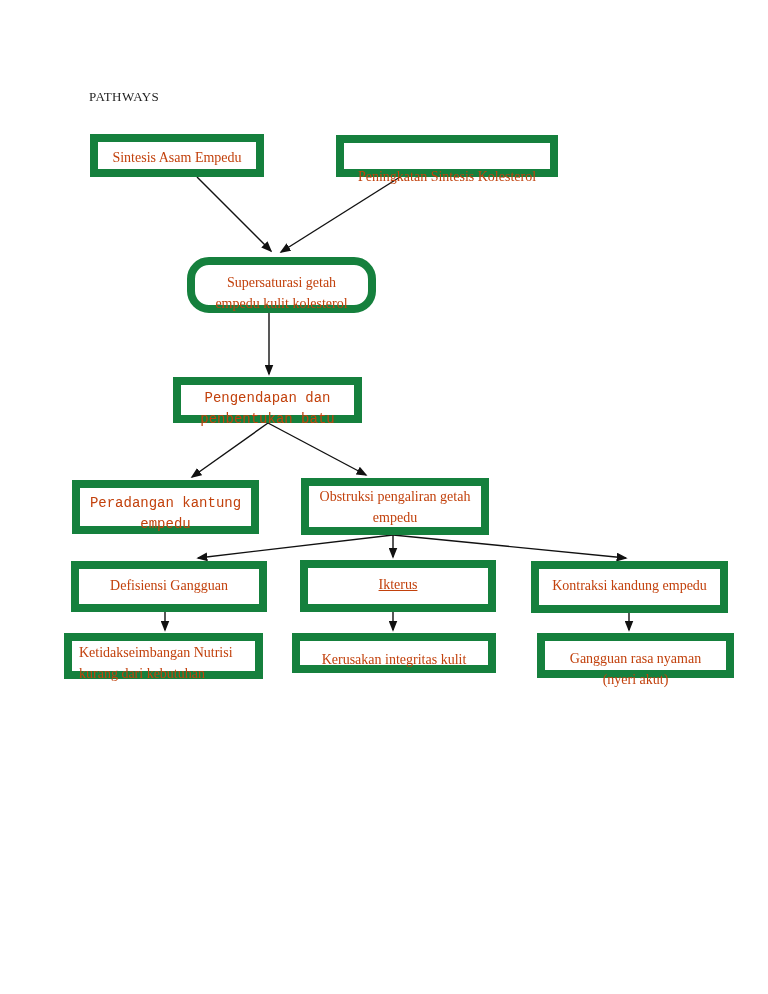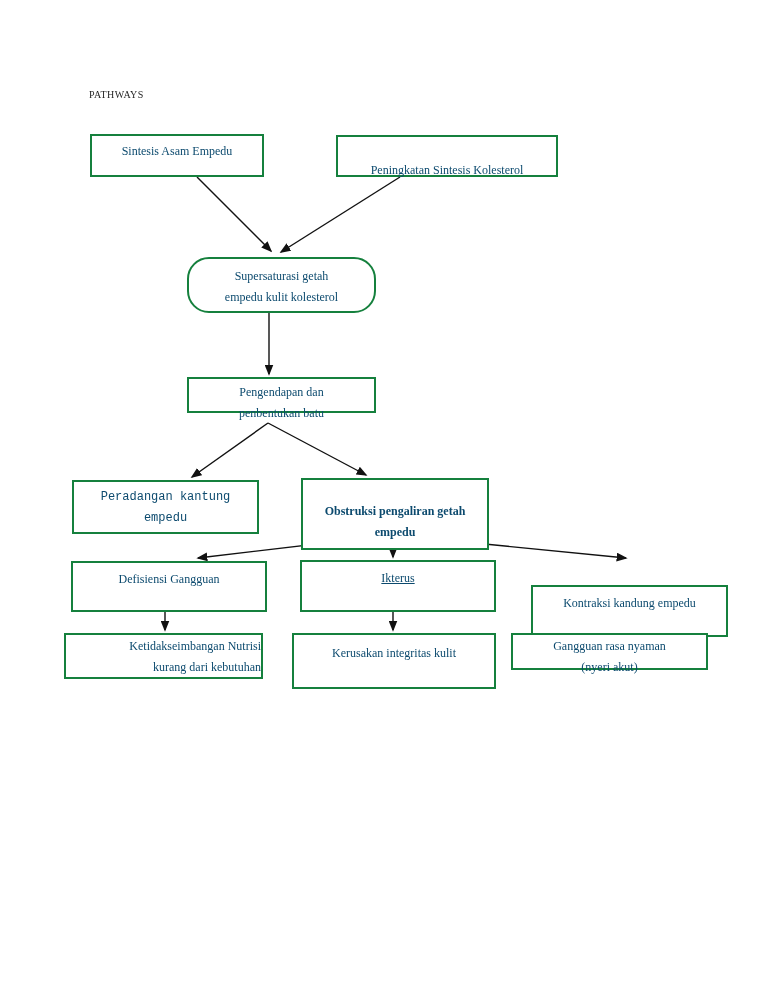--- a/index.html
+++ b/index.html
@@ -13,61 +13,61 @@
     height: 994px;
     background: #ffffff;
     font-family: "Liberation Serif", "DejaVu Serif", serif;
     color: #1c1c1c;
     overflow: hidden;
   }
   .doc-title {
     position: absolute;
     left: 89px;
     top: 89px;
-    font-size: 10px;
+    font-size: 13px;
     font-weight: normal;
     letter-spacing: 0.4px;
     color: #1f1f1f;
     margin: 0;
   }
   .arrow-layer {
     position: absolute;
     left: 0;
     top: 0;
     width: 768px;
     height: 994px;
   }
   .node {
     position: absolute;
     box-sizing: border-box;
-    border: 2px solid #15803d;
+    border: 8px solid #15803d;
     background: #ffffff;
-    font-size: 12px;
+    font-size: 14px;
     line-height: 21px;
     text-align: center;
-    color: #0c4a6e;
+    color: #c2410c;
   }
   .node .line {
     display: block;
     white-space: nowrap;
   }
   
   .n1  { left: 90px;  top: 134px; width: 174px; height: 43px; padding-top: 5px; }
   .n2  { left: 336px; top: 135px; width: 222px; height: 42px; padding-top: 23px; }
   .n3  { left: 187px; top: 257px; width: 189px; height: 56px; padding-top: 7px; border-radius: 22px; }
-  .n4  { left: 187px; top: 377px; width: 189px; height: 36px; padding-top: 3px; }
+  .n4  { left: 173px; top: 377px; width: 189px; height: 46px; padding-top: 3px; font-family: Liberation Mono, monospace; }
   .n5  { left: 72px;  top: 480px; width: 187px; height: 54px; padding-top: 5px; font-family: Liberation Mono, monospace; }
-  .n6  { left: 301px; top: 478px; width: 188px; height: 72px; padding-top: 21px; font-weight: bold; }
+  .n6  { left: 301px; top: 478px; width: 188px; height: 57px; padding-top: 0; }
   .n7  { left: 71px;  top: 561px; width: 196px; height: 51px; padding-top: 6px; }
   .n8  { left: 300px; top: 560px; width: 196px; height: 52px; padding-top: 6px; text-decoration: underline; }
-  .n9  { left: 531px; top: 561px; width: 197px; height: 52px; padding-top: 6px; margin-top: 24px; }
+  .n9  { left: 531px; top: 561px; width: 197px; height: 52px; padding-top: 6px; }
   .n10 { left: 64px;  top: 633px; width: 199px; height: 46px; padding-top: 1px;
-         text-align: right; padding-left: 7px; }
-  .n11 { left: 292px; top: 633px; width: 204px; height: 56px; padding-top: 8px; }
-  .n12 { left: 511px; top: 633px; width: 197px; height: 37px; padding-top: 1px; }
+         text-align: left; padding-left: 7px; }
+  .n11 { left: 292px; top: 633px; width: 204px; height: 40px; padding-top: 8px; }
+  .n12 { left: 537px; top: 633px; width: 197px; height: 45px; padding-top: 7px; }
 </style>
 </head>
 <body>
 
 <div class="page">
 
   <h1 class="doc-title">PATHWAYS</h1>
 
   <svg class="arrow-layer" width="768" height="994" viewBox="0 0 768 994" xmlns="http://www.w3.org/2000/svg">
     <defs>

